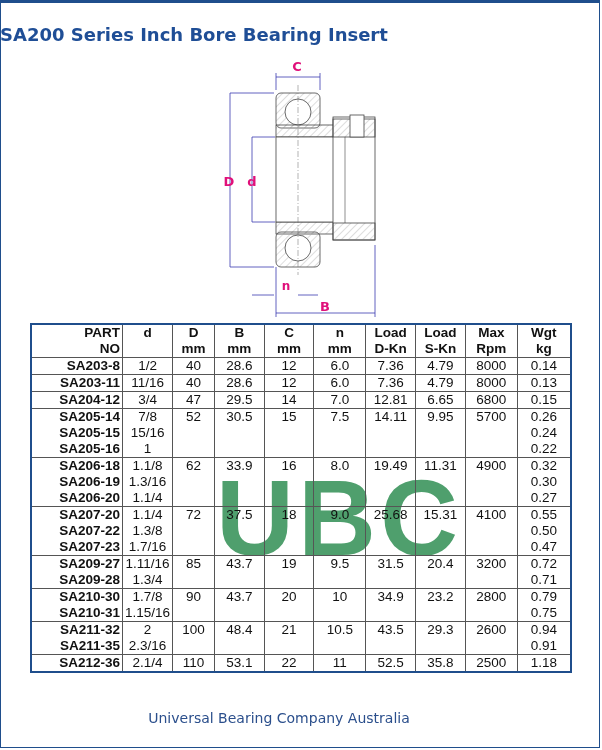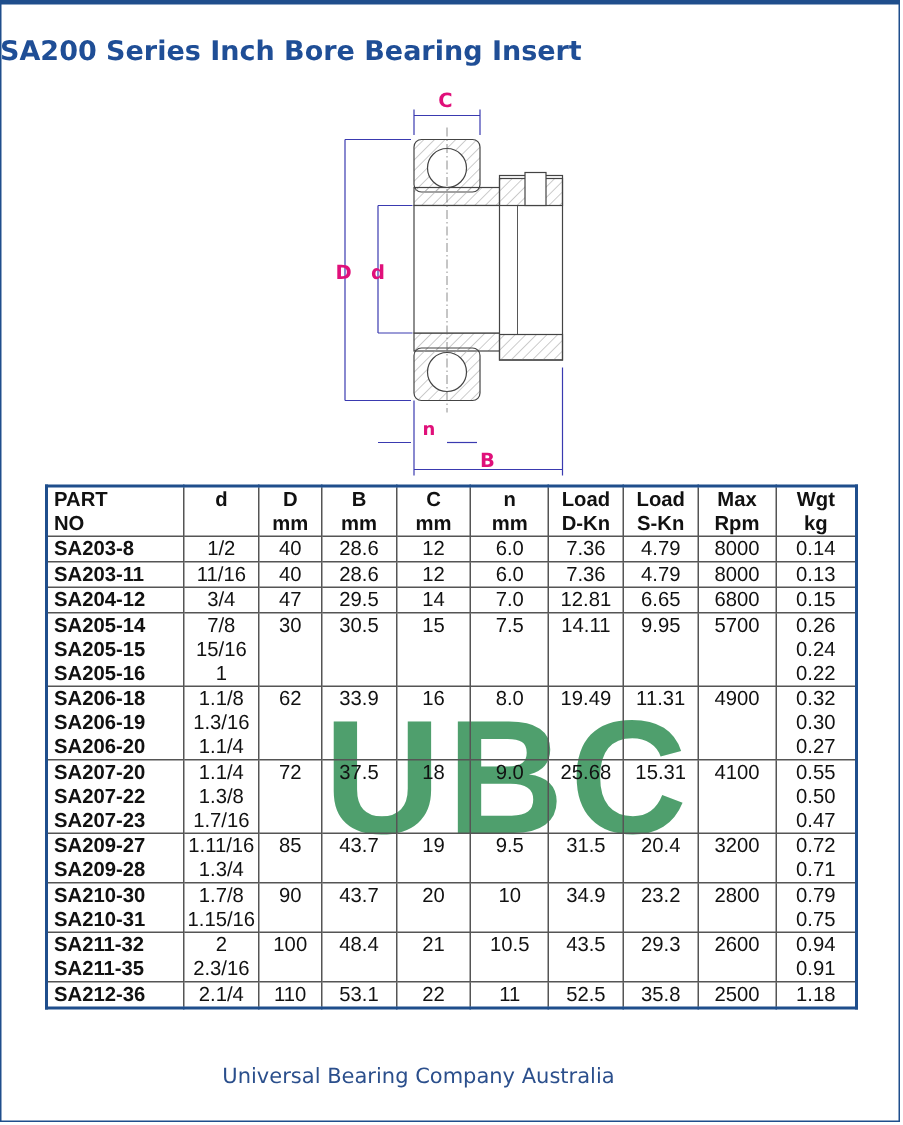--- a/index.html
+++ b/index.html
@@ -4,23 +4,23 @@
 <style>
   html, body { margin:0; padding:0; background:#ffffff; }
   body { width:602px; height:750px; position:relative; overflow:hidden; font-family:"DejaVu Sans", sans-serif; }
   .frame { position:absolute; left:0; top:0; width:600px; height:748px; border:1px solid #1f4e8c; border-top-width:3px; box-sizing:border-box; }
   .title { position:absolute; left:0; top:24px; width:602px; text-align:left; font-size:18px; font-weight:bold; color:#1f4e96; }
   .diagram { position:absolute; left:200px; top:55px; width:200px; height:265px; }
   .tablewrap { position:absolute; left:30px; top:323px; width:542px; }
   table { border-collapse:collapse; width:542px; font-family:"Liberation Sans", sans-serif; font-size:13.5px; color:#111; position:relative; z-index:1; }
   th, td { border:1px solid #555; padding:0 2px; line-height:16px; vertical-align:top; }
   th { font-weight:bold; text-align:center; background:transparent; }
-  th.part { text-align:left; padding-left:4px; }
+  th.part { text-align:right; padding-left:4px; }
   td { text-align:center; }
-  td.part { text-align:left; font-weight:bold; padding-left:4px; }
+  td.part { text-align:right; font-weight:bold; padding-left:4px; }
   .outer { border:2px solid #1f4e8c; }
   .watermark { position:absolute; left:170px; top:455px; font-family:"Liberation Sans", sans-serif; font-size:108px; font-weight:bold; color:#15803d; letter-spacing:4px; z-index:0; opacity:0.75;margin-left:46px; }
   .footer { position:absolute; left:0; top:710px; width:558px; text-align:center; font-size:14px; color:#2b4f8c; }
   .line { display:block; }
 </style>
 </head>
 <body>
 
 <div class="frame"></div>
 
@@ -196,21 +196,21 @@
           <td class="part">
             <span class="line">SA205-14</span>
             <span class="line">SA205-15</span>
             <span class="line">SA205-16</span>
           </td>
           <td>
             <span class="line">7/8</span>
             <span class="line">15/16</span>
             <span class="line">1</span>
           </td>
-          <td>30</td>
+          <td>52</td>
           <td>30.5</td>
           <td>15</td>
           <td>7.5</td>
           <td>14.11</td>
           <td>9.95</td>
           <td>5700</td>
           <td>
             <span class="line">0.26</span>
             <span class="line">0.24</span>
             <span class="line">0.22</span>

